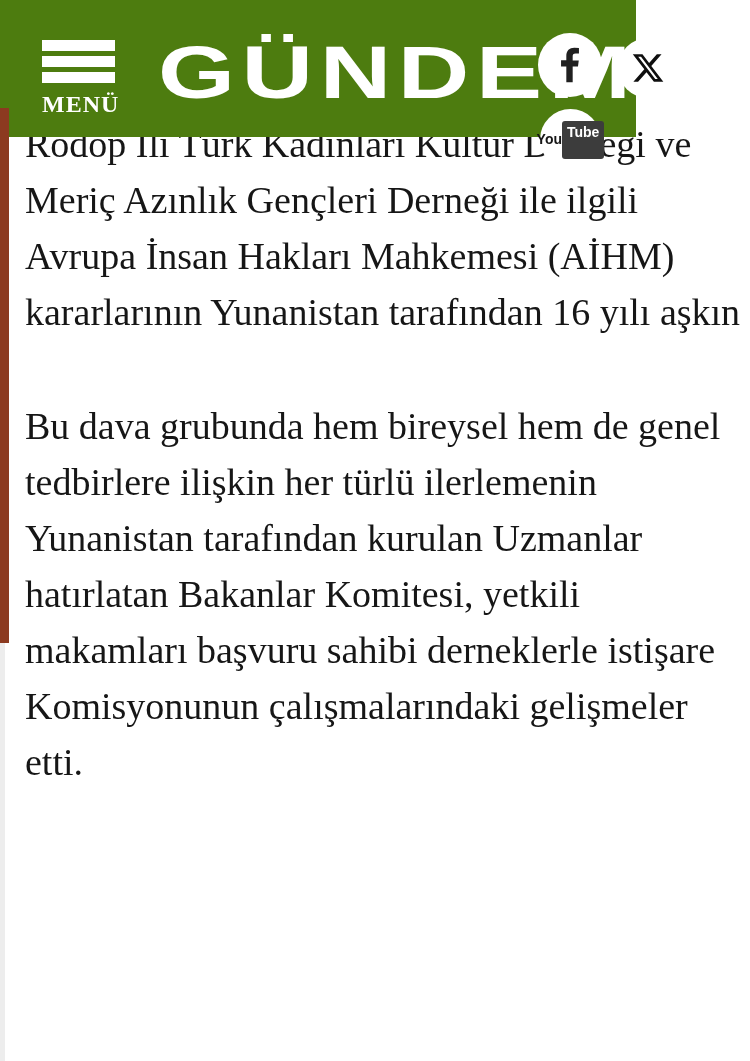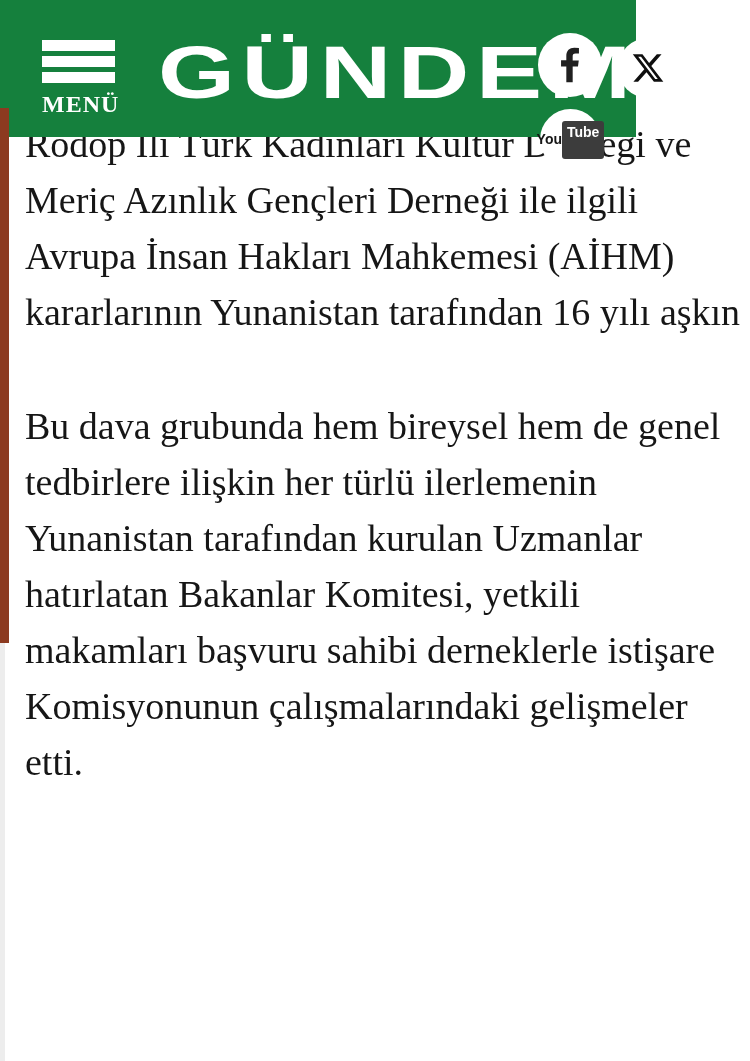--- a/index.html
+++ b/index.html
@@ -28,21 +28,21 @@
     white-space: nowrap;
   }
   .para + .para { margin-top: 58px; }
 
   
   .header {
     position: absolute;
     top: 0; left: 0;
     width: 636px;
     height: 137px;
-    background: #15803d;
+    background: #4d7c0f;
     z-index: 2;
     overflow: visible;
   }
 
   .menu-btn {
     position: absolute;
     left: 42px;
     top: 40px;
     width: 73px;
     cursor: pointer;

